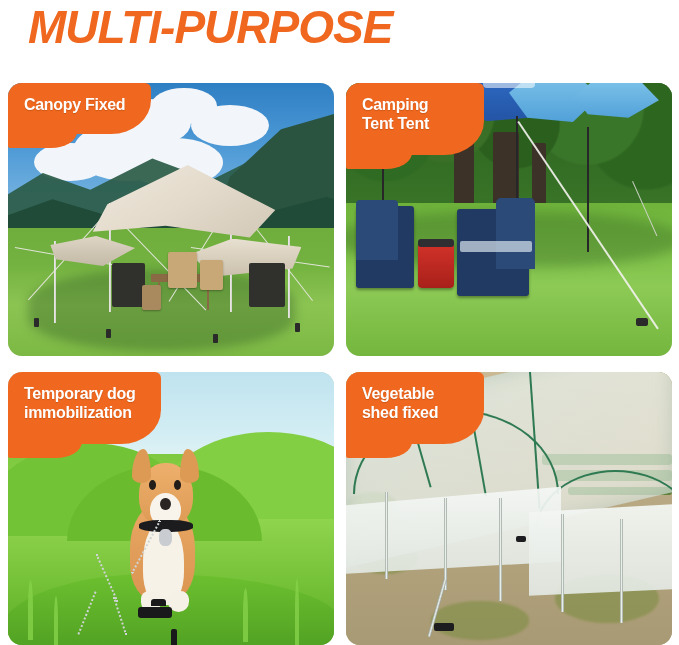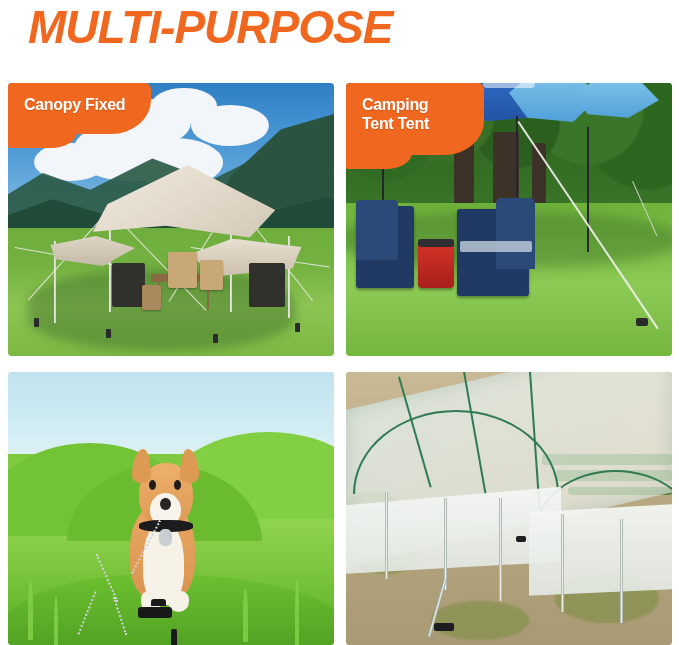--- a/index.html
+++ b/index.html
@@ -29,21 +29,21 @@
     position:absolute;
     left:8px; top:83px;
     width:664px; height:562px;
     display:grid;
     grid-template-columns:326px 326px;
     grid-template-rows:273px 273px;
     gap:16px 12px;
   }
   .panel{
     position:relative;
-    border-radius:4px;
+    border-radius:14px;
     overflow:hidden;
     background:#cfd8c8;
   }
 
   
   .badge{
     position:absolute;
     left:0; top:0;
     z-index:6;
     padding:12px 26px 20px 16px;
@@ -300,20 +300,22 @@
       </div>
 
       <div class="chain" style="left:42%;top:53%;height:60px;transform:rotate(28deg);"></div>
       <div class="chain" style="left:30%;top:66%;height:52px;transform:rotate(-24deg);"></div>
       <div class="chain" style="left:24%;top:80%;height:46px;transform:rotate(22deg);"></div>
       <div class="chain" style="left:34%;top:82%;height:40px;transform:rotate(-18deg);"></div>
       <div class="p3-anchor" style="left:40%;top:86%;width:34px;height:11px;border-radius:3px;"></div>
       <div class="p3-anchor" style="left:44%;top:83%;width:15px;height:7px;border-radius:3px 3px 0 0;"></div>
       <div class="p3-anchor" style="left:50%;top:94%;width:6px;height:8%;"></div>
     </div>
+    <div class="badge two-line">Temporary dog
+immobilization</div>
   </div>
 
   <div class="panel">
     <div class="fill" style="background:#b7a57f;">
       <div class="layer p4-soil"></div>
       <div class="p4-weeds" style="left:2%;top:62%;width:20%;height:12%;"></div>
       <div class="p4-weeds" style="left:26%;top:84%;width:30%;height:14%;"></div>
       <div class="p4-weeds" style="left:64%;top:74%;width:32%;height:18%;"></div>
       <div class="p4-weeds" style="left:0%;top:44%;width:16%;height:10%;"></div>
 
@@ -334,15 +336,17 @@
 
       <div class="p4-post" style="left:12%;top:44%;width:3px;height:32%;"></div>
       <div class="p4-post" style="left:30%;top:46%;width:3px;height:34%;"></div>
       <div class="p4-post" style="left:47%;top:46%;width:3px;height:38%;"></div>
       <div class="p4-post" style="left:66%;top:52%;width:3px;height:36%;"></div>
       <div class="p4-post" style="left:84%;top:54%;width:3px;height:38%;"></div>
       <div class="p4-post" style="left:30%;top:76%;width:3px;height:22%;transform:rotate(16deg);transform-origin:top;"></div>
       <div class="p4-stake" style="left:27%;top:92%;width:20px;height:8px;border-radius:2px;"></div>
       <div class="p4-stake" style="left:52%;top:60%;width:10px;height:6px;border-radius:2px;"></div>
     </div>
+    <div class="badge two-line">Vegetable
+shed fixed</div>
   </div>
 
 </div>
 
 </body></html>

